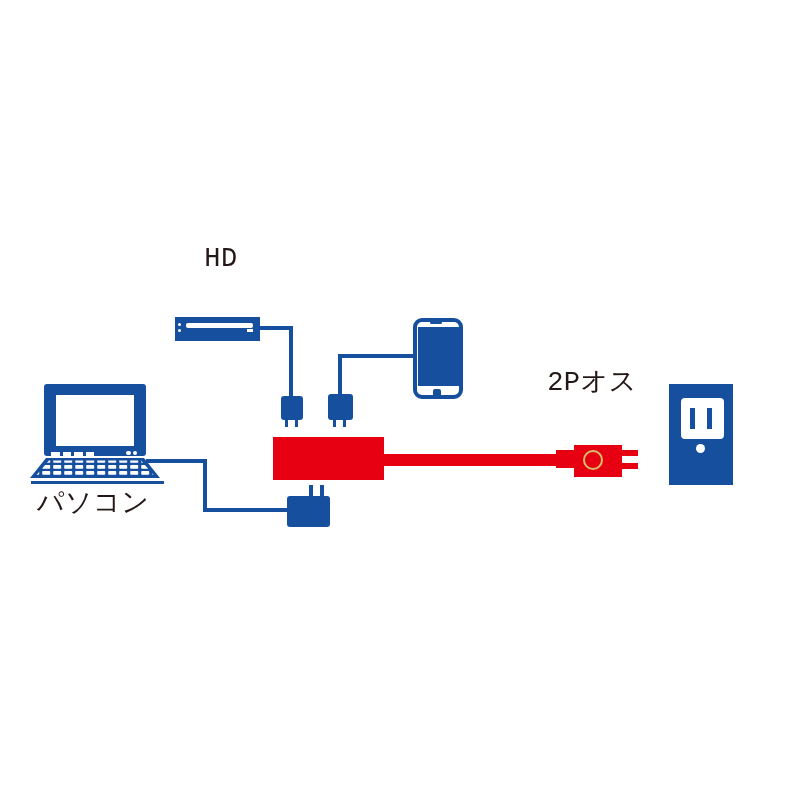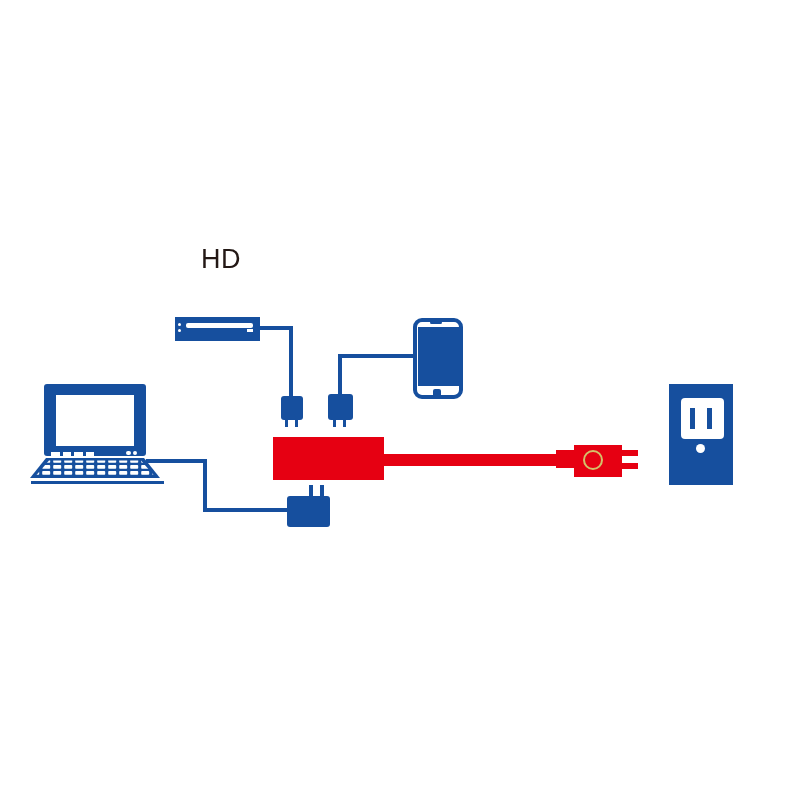--- a/index.html
+++ b/index.html
@@ -10,21 +10,21 @@
     position:relative;width:800px;height:800px;background:var(--bg);
     font-family:"Liberation Sans","DejaVu Sans",sans-serif;overflow:hidden;
   }
   .abs{position:absolute;}
   .blue{background:var(--blue);}
   .red{background:var(--red);}
   .white{background:#fff;}
   .label{
     position:absolute;color:var(--text);font-size:27px;line-height:29px;
     font-weight:500;text-align:center;white-space:nowrap;transform:translateX(-50%);
-    z-index:5;letter-spacing:0.5px;
+    z-index:5;letter-spacing:0.5px;font-family:Liberation Mono, monospace;
   }
   
   .wire{position:absolute;background:var(--blue);z-index:1;}
   
   .hd-drive{left:175px;top:317px;width:85px;height:24px;z-index:2;}
   .hd-stripe{left:11px;top:5.5px;width:67px;height:5.5px;border-radius:2px;}
   .hd-dot{width:3px;height:3px;border-radius:50%;left:3px;}
   .hd-dash{left:72px;top:12px;width:6px;height:2.5px;}
   
   .phone{left:413px;top:318px;width:50px;height:81px;border:4px solid var(--blue);
@@ -99,20 +99,21 @@
   <div class="prong" style="left:320px;top:485px;width:4px;height:11px;"></div>
 
   <div class="abs red tap"></div>
   <div class="abs red cord"></div>
   <div class="abs red plug-neck"></div>
   <div class="abs red plug-body"></div>
   <div class="abs plug-ring"></div>
   <div class="abs red plug-prong-top"></div>
   <div class="abs red plug-prong-bottom"></div>
   <div class="label" style="left:592px;top:369px;">
+    <div>2Pオス</div>
   </div>
 
   <div class="abs blue outlet">
     <div class="abs white outlet-plate">
       <div class="abs blue outlet-slot" style="left:8.5px;"></div>
       <div class="abs blue outlet-slot" style="left:25.5px;"></div>
     </div>
     <div class="abs white outlet-dot"></div>
   </div>
 
@@ -134,15 +135,16 @@
         <polygon points="19,2.5 111,2.5 124,17.5 6,17.5"></polygon>
       </clipPath>
     </defs>
     <polygon points="16,0 114,0 130,20 0,20" fill="#164f9e"></polygon>
     <g clip-path="url(#kbclip)">
       <rect x="0" y="0" width="134" height="20" fill="url(#keys)"></rect>
     </g>
   </svg>
   <div class="abs blue lt-base"></div>
   <div class="label" style="left:93px;top:489px;line-height:30px;">
+    <div>パソコン</div>
   </div>
 
 </div>
 
 </body></html>

